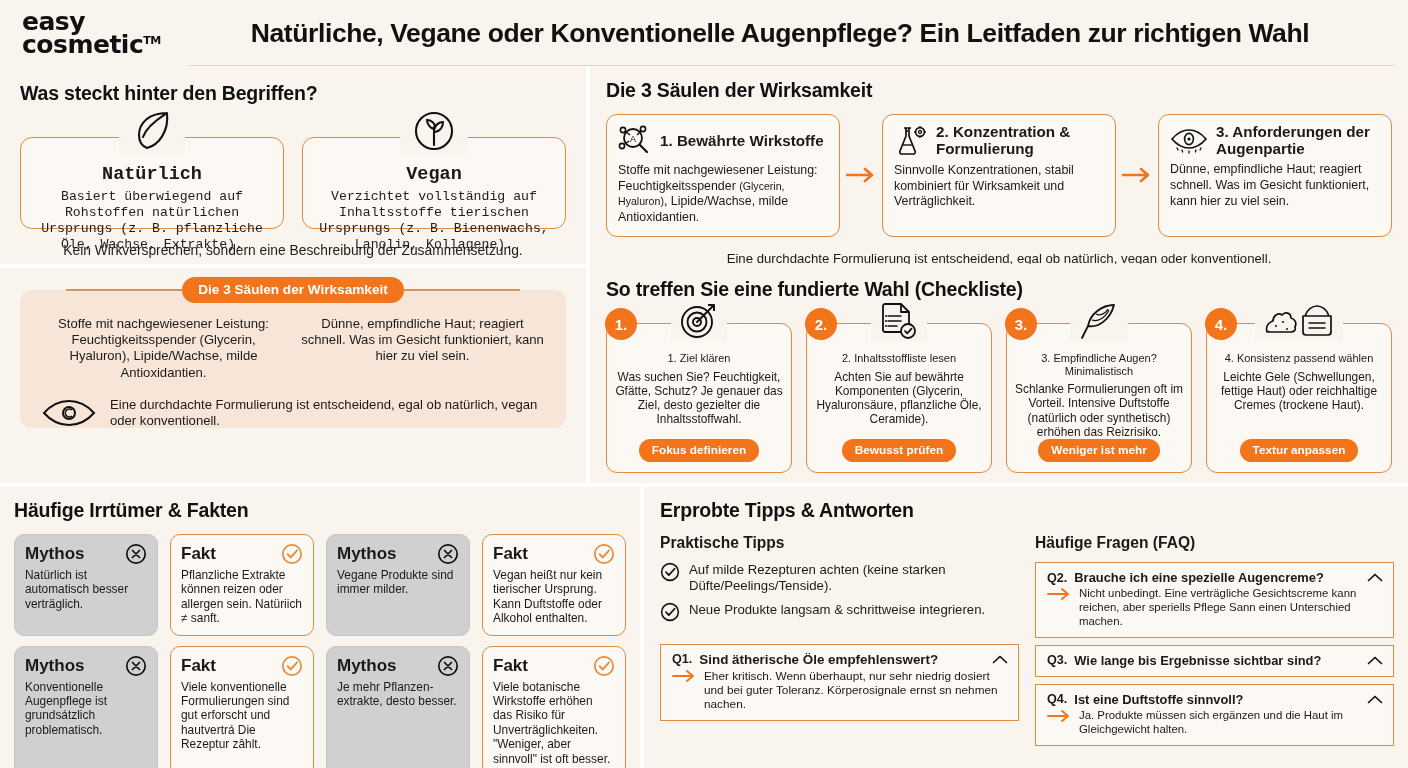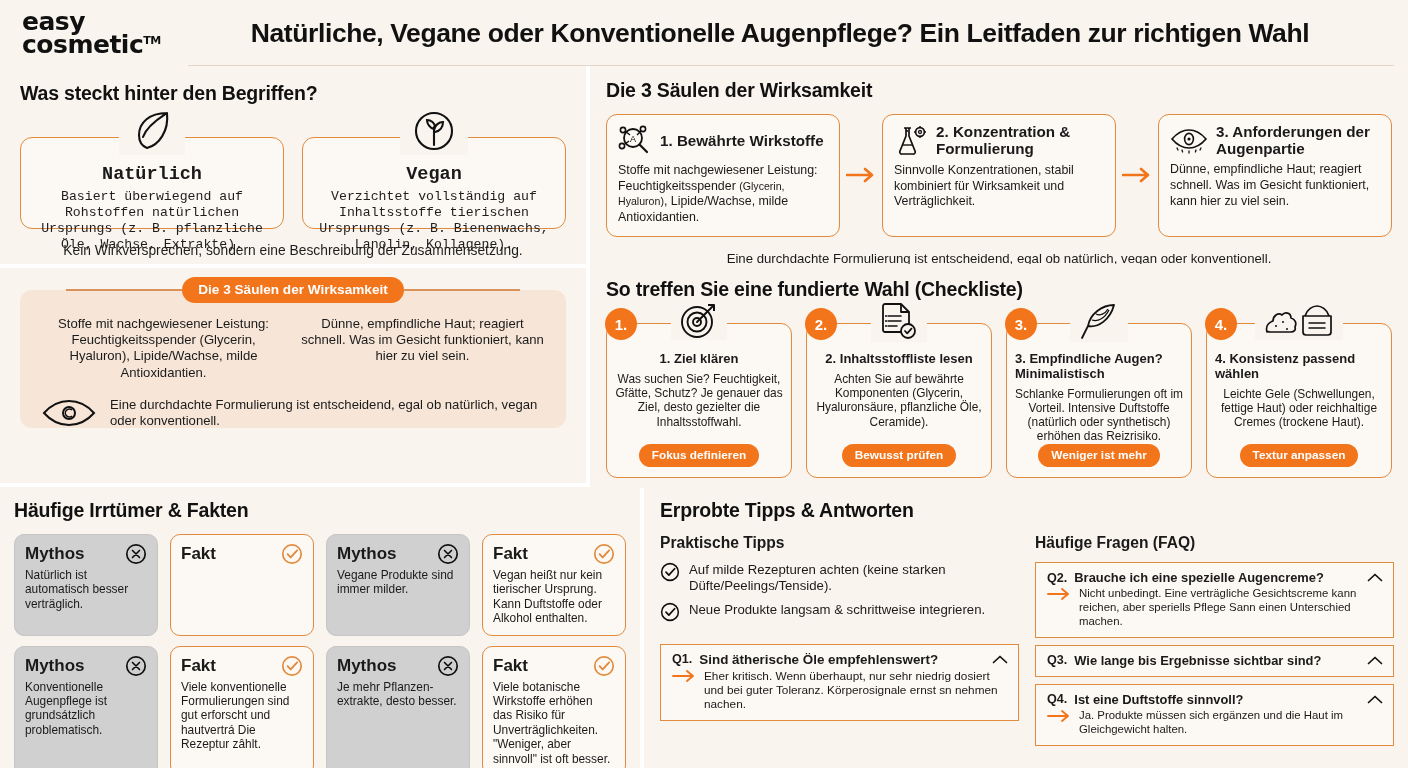--- a/index.html
+++ b/index.html
@@ -119,21 +119,21 @@
   }
   .check .num {
     position: absolute; top: -16px; left: -2px; width: 32px; height: 32px;
     border-radius: 50%; background: #F2741B; color: #fff; font-weight: 800;
     font-size: 15px; display: flex; align-items: center; justify-content: center;
   }
   .check .ico {
     position: absolute; top: -22px; left: 50%; transform: translateX(-50%);
     background: #FAF4EE; padding: 0 8px;
   }
-  .check h4 { text-align: left; font-size: 13px; font-weight: 700; line-height: 1.14; margin-bottom: 5px; }
+  .check h4 { text-align: center; font-size: 11px; font-weight: 400; line-height: 1.14; margin-bottom: 5px; }
   .check p { text-align: center; font-size: 11.9px; line-height: 1.2; flex: 1; }
   .chip {
     background: #F2741B; color: #fff; font-weight: 700; font-size: 11.8px;
     border-radius: 13px; padding: 4px 13px 5px 13px; 
   }
 
   
   .row-bot { display: flex; height: 283px; }
   .col-bl { width: 640px; flex: 0 0 640px; }
   .col-br { flex: 1; }
@@ -422,20 +422,21 @@
         <div class="mf fact">
           <div class="mf-head">
             <h5>Fakt</h5>
             <span>
                 <svg width="22" height="22" viewBox="0 0 22 22">
                   <circle cx="11" cy="11" r="9.2" fill="none" stroke="#E08B3E" stroke-width="1.7"></circle>
                   <path d="M6.6 11.2l3.1 3.2 6.4-7" fill="none" stroke="#E08B3E" stroke-width="1.9" stroke-linecap="round" stroke-linejoin="round"></path>
                 </svg>
               </span>
           </div>
+          <p>Pflanzliche Extrakte können reizen oder allergen sein. Natüriich ≠ sanft.</p>
         </div>
 
         <div class="mf myth">
           <div class="mf-head">
             <h5>Mythos</h5>
             <span>
                 <svg width="22" height="22" viewBox="0 0 22 22">
                   <circle cx="11" cy="11" r="9.2" fill="none" stroke="#111" stroke-width="1.7"></circle>
                   <path d="M7.5 7.5l7 7M14.5 7.5l-7 7" stroke="#111" stroke-width="1.7" stroke-linecap="round"></path>
                 </svg>

